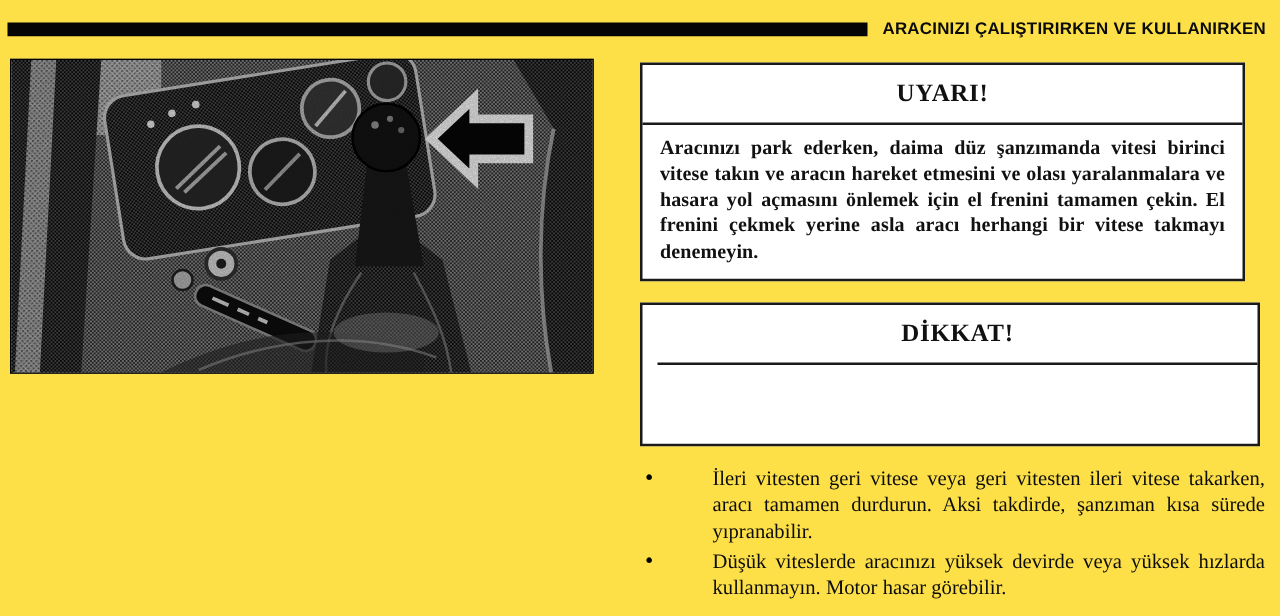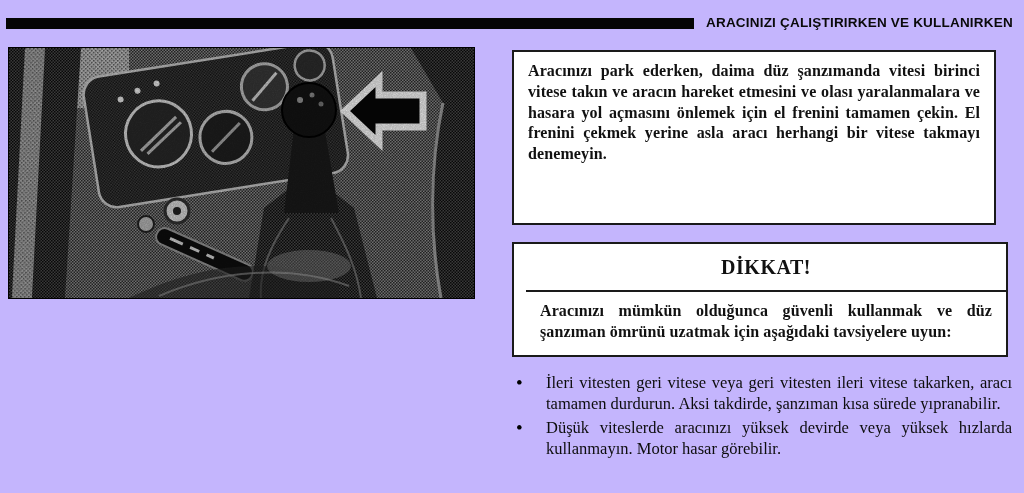--- a/index.html
+++ b/index.html
@@ -1,17 +1,17 @@
 <!DOCTYPE html>
 <html><head>
 <meta charset="utf-8">
 <style>
   html,body{margin:0;padding:0;background:#e8e8e8;}
   .page{
-    position:relative;width:1024px;height:493px;background:#c4b5fd;
+    position:relative;width:1024px;height:493px;background:#fde047;
     font-family:"Liberation Serif", serif;color:#111;overflow:hidden;margin:0 auto;
   }
   
   .top-rule{position:absolute;left:6px;top:18px;width:688px;height:11px;background:#050505;}
   .header-line{
     position:absolute;left:706px;top:15px;width:312px;
     font-family:"Liberation Sans", sans-serif;font-weight:bold;font-size:13.5px;
     letter-spacing:0.2px;white-space:nowrap;color:#0a0a0a;
   }
   
@@ -35,21 +35,21 @@
     text-align:justify;letter-spacing:0.1px;
   }
   
   .bullet-list{position:absolute;left:512px;top:372px;width:500px;}
   .bullet-item{display:flex;margin-bottom:3px;}
   .bullet-marker{
     width:34px;flex:0 0 34px;font-size:19px;line-height:21px;color:#000;
     text-align:left;padding-left:4px;box-sizing:border-box;
   }
   .bullet-text{
-    flex:1;font-size:16.5px;line-height:21px;text-align:justify;color:#0d0d0d;
+    flex:1;font-size:16.5px;line-height:21px;text-align:justify;color:#0d0d0d;margin-left:24px;
   }
 </style>
 </head>
 <body>
 
 <div class="page">
 
   <div class="top-rule"></div>
   <div class="header-line">
     <span>ARACINIZI ÇALIŞTIRIRKEN VE KULLANIRKEN</span>
@@ -127,26 +127,26 @@
 
       <g>
         <polygon points="336,63 370,31 370,47 414,47 414,79 370,79 370,95" fill="#070707" stroke="#ffffff" stroke-width="7" stroke-linejoin="miter"></polygon>
       </g>
 
       <rect x="0" y="0" width="465" height="250" filter="url(#grain)" opacity="0.28"></rect>
     </svg>
   </div>
 
   <div class="alert-box warning">
+    <div class="alert-title">UYARI!</div>
     <div class="alert-body">Aracınızı park ederken, daima düz şanzımanda vitesi birinci vitese takın ve aracın hareket etmesini ve olası yaralanmalara ve hasara yol açmasını önlemek için el frenini tamamen çekin. El frenini çekmek yerine asla aracı herhangi bir vitese takmayı denemeyin.</div>
   </div>
 
   <div class="alert-box caution">
     <div class="alert-title">DİKKAT!</div>
-    <div class="alert-body">Aracınızı mümkün olduğunca güvenli kullanmak ve düz şanzıman ömrünü uzatmak için aşağıdaki tavsiyelere uyun:</div>
   </div>
 
   <div class="bullet-list">
     <div class="bullet-item">
       <span class="bullet-marker">•</span>
       <span class="bullet-text">İleri vitesten geri vitese veya geri vitesten ileri vitese takarken, aracı tamamen durdurun. Aksi takdirde, şanzıman kısa sürede yıpranabilir.</span>
     </div>
     <div class="bullet-item">
       <span class="bullet-marker">•</span>
       <span class="bullet-text">Düşük viteslerde aracınızı yüksek devirde veya yüksek hızlarda kullanmayın. Motor hasar görebilir.</span>

